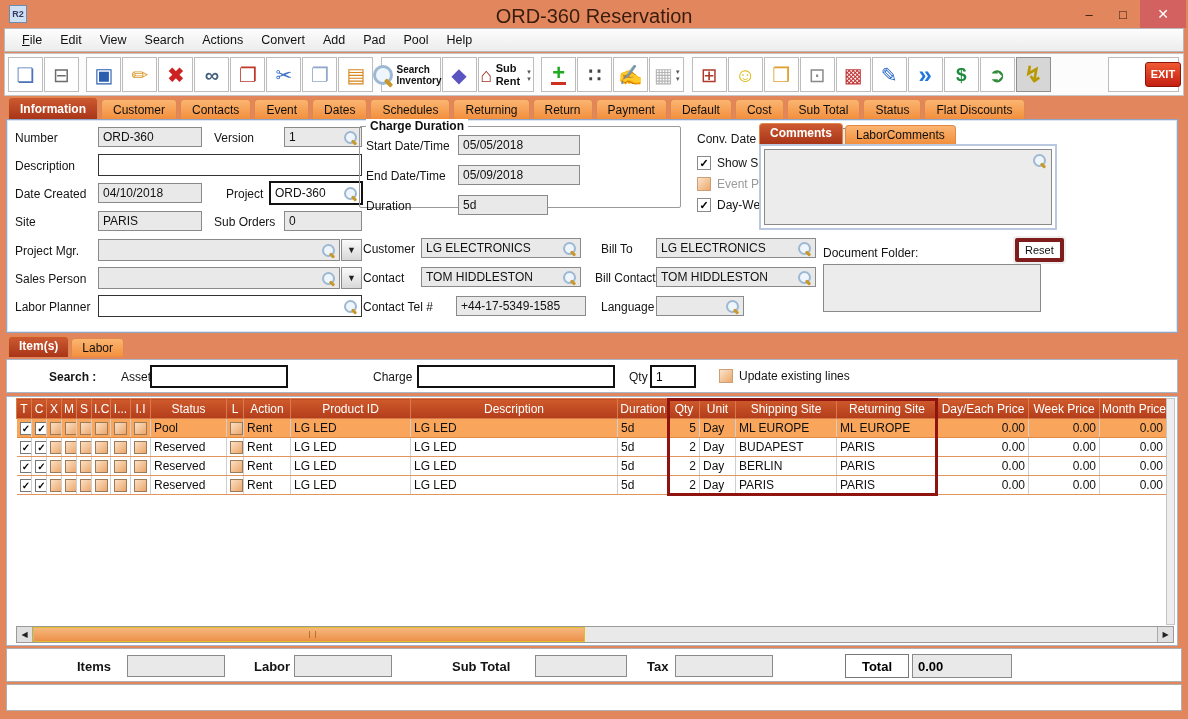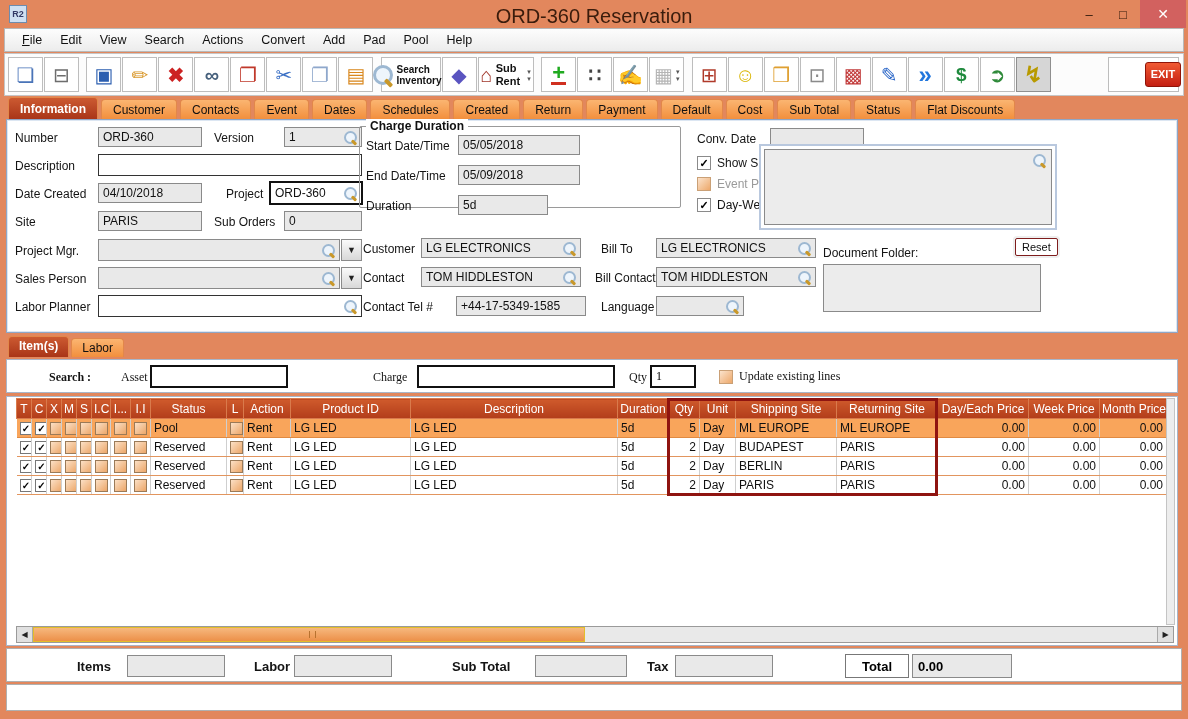--- a/index.html
+++ b/index.html
@@ -63,26 +63,26 @@
   .groupbox .gb-title { position:absolute; top:-8px; left:6px; background:#fff; padding:0 4px; font-size:12px; font-weight:bold; color:#111; }
   .cb { position:absolute; display:flex; align-items:center; gap:6px; font-size:12px; color:#141414; }
   .cbox { width:14px; height:14px; border:1px solid #8a8a8a; background:#fff; display:flex; align-items:center; justify-content:center; font-size:11px; font-weight:bold; color:#000; flex:none; }
   .cbox.orange { background:linear-gradient(135deg,#fbe3cc,#eda86a); border:1px solid #caa076; }
   .mini-tabs { position:absolute; display:flex; align-items:flex-end; }
   .mini-tab { height:19px; background:linear-gradient(#fbb571,#f28f3d); border:1px solid #e2874a; border-bottom:none; border-radius:4px 4px 0 0; font-size:12px; color:#101010; padding:2px 10px 0; margin-right:2px; }
   .mini-tab.active { height:21px; background:linear-gradient(#cc5a31,#a93518); color:#fff; font-weight:bold; }
   .comments-box { position:absolute; border:2px solid #b9c8de; background:#fff; padding:3px; }
   .comments-inner { width:100%; height:100%; background:#ececec; border:1px solid #8a8a8a; position:relative; }
   .comments-inner .mag { position:absolute; top:4px; right:5px; }
-  .reset-btn { position:absolute; background:#fff; border:1px solid #7f1d1d; border-radius:2px; font-size:11px; padding:2px 6px; color:#111; box-shadow:0 0 0 2px #eee; }
+  .reset-btn { position:absolute; background:#fff; border:4px solid #7f1d1d; border-radius:2px; font-size:11px; padding:2px 6px; color:#111; box-shadow:0 0 0 2px #eee; }
   .docfolder-box { position:absolute; background:#ececec; border:1px solid #8a8a8a; }
 
   
   .items-tabrow { position:absolute; top:336px; left:8px; height:21px; display:flex; align-items:flex-end; }
-  .search-panel { position:absolute; top:359px; left:6px; width:1172px; height:34px; background:#fff; border:1px solid #a8b6ca;font-family:Liberation Serif, serif; }
+  .search-panel { position:absolute; top:359px; left:6px; width:1172px; height:34px; background:#fff; border:1px solid #a8b6ca; }
   .search-panel .lbl { top:10px; }
   .sfld { position:absolute; top:5px; height:23px; background:#fff; border:2px solid #111; font-size:12px; padding:0 4px; display:flex; align-items:center; }
 
   
   .table-area { position:absolute; top:396px; left:6px; width:1172px; height:250px; background:#fff; border:1px solid #a8b6ca; }
   table.grid { border-collapse:collapse; table-layout:fixed; margin:1px 0 0 9px; width:1150px; }
   table.grid th { background:linear-gradient(#cf5a2c,#b23d1a); color:#fff; font-size:12px; font-weight:normal; height:20px; border:1px solid #d97a4c; padding:0 2px; overflow:hidden; white-space:nowrap; }
   table.grid td { font-size:12px; color:#101010; height:19px; border-right:1px solid #cfcfcf; border-bottom:1px solid #e2955e; padding:0 3px; overflow:hidden; white-space:nowrap; background:#fff; }
   table.grid tr.hl td { background:#f9a55b; border-bottom:1px solid #e08a42; }
   td.num { text-align:right; }
@@ -240,21 +240,21 @@
       </div>
   </div>
 
   <div class="tabrow">
     <div class="tab active">Information</div>
     <div class="tab">Customer</div>
     <div class="tab">Contacts</div>
     <div class="tab">Event</div>
     <div class="tab">Dates</div>
     <div class="tab">Schedules</div>
-    <div class="tab">Created</div>
+    <div class="tab">Returning</div>
     <div class="tab">Return</div>
     <div class="tab">Payment</div>
     <div class="tab">Default</div>
     <div class="tab">Cost</div>
     <div class="tab">Sub Total</div>
     <div class="tab">Status</div>
     <div class="tab">Flat Discounts</div>
   </div>
 
   <div class="info-panel">
@@ -375,20 +375,24 @@
     <div class="lbl" style="left:356px;top:180px;">Contact Tel #</div>
     <div class="fld" style="left:449px;top:176px;width:130px;">
         <span class="val">+44-17-5349-1585</span>
       </div>
     <div class="lbl" style="left:594px;top:180px;">Language</div>
     <div class="fld" style="left:649px;top:176px;width:88px;">
         <span class="val"></span>
         <span class="mag"></span>
       </div>
 
+    <div class="mini-tabs" style="left:752px;top:3px;">
+      <div class="mini-tab active">Comments</div>
+      <div class="mini-tab">LaborComments</div>
+    </div>
     <div class="comments-box" style="left:752px;top:24px;width:298px;height:86px;">
       <div class="comments-inner">
           <span class="mag"></span>
         </div>
     </div>
 
     <div class="lbl" style="left:816px;top:126px;">Document Folder:</div>
     <div class="reset-btn" style="left:1008px;top:118px;">Reset</div>
     <div class="docfolder-box" style="left:816px;top:144px;width:218px;height:48px;"></div>
   </div>

